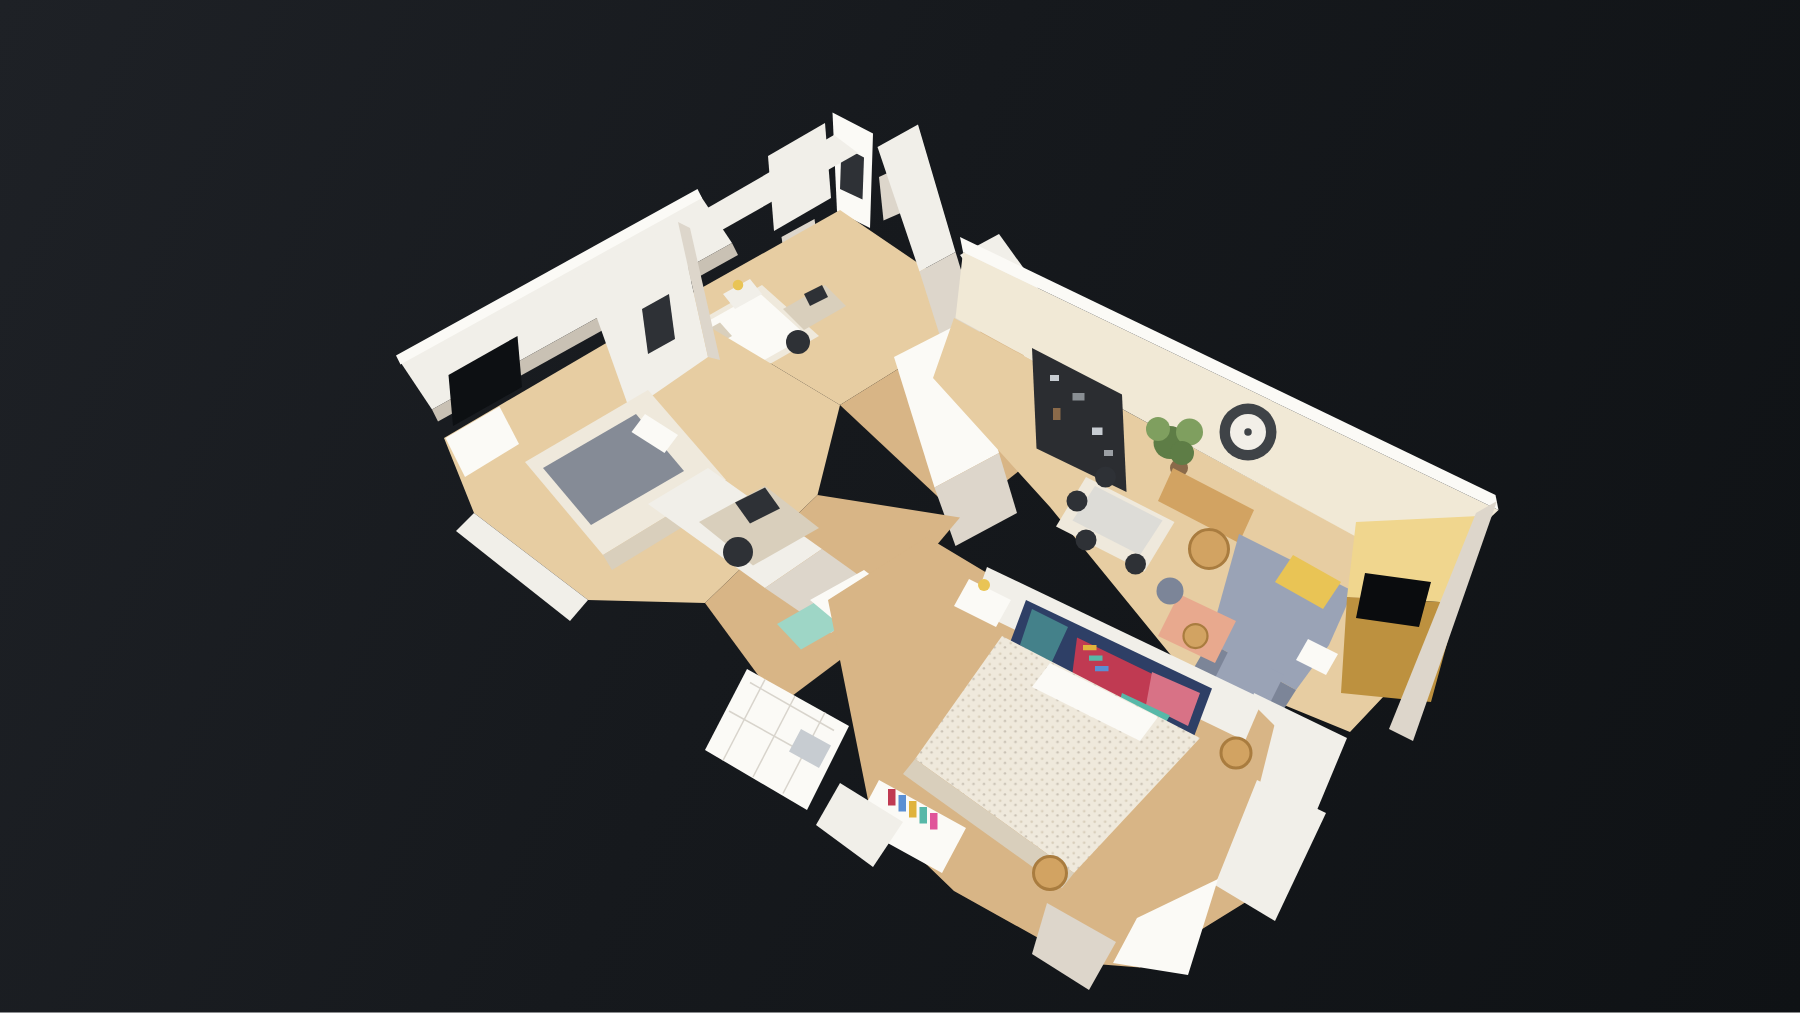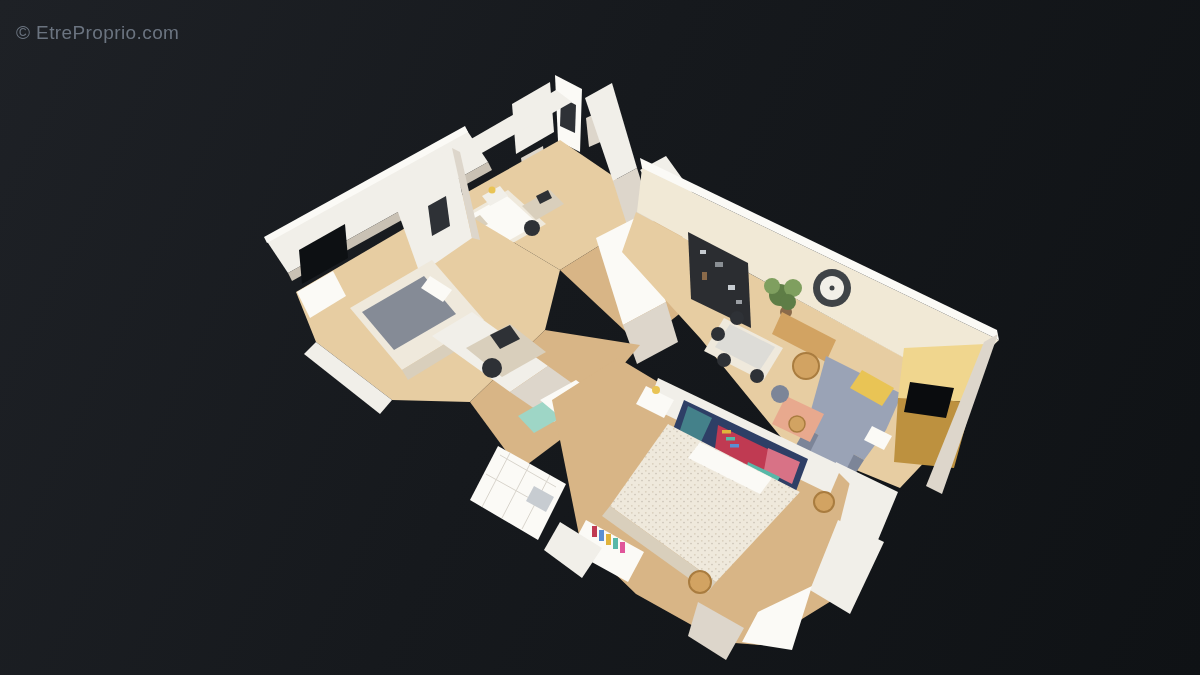--- a/index.html
+++ b/index.html
@@ -182,14 +182,13 @@
       <circle cx="700" cy="582" r="11" style="fill:var(--c-stool-wood);stroke:var(--c-stool-rim);stroke-width:2"></circle>
       <circle cx="824" cy="502" r="10" style="fill:var(--c-stool-wood);stroke:var(--c-stool-rim);stroke-width:2"></circle>
       <polygon points="838,520 884,542 850,614 810,590" style="fill:var(--c-wall-white)"></polygon>
       <polygon points="758,612 812,586 792,650 742,642" style="fill:var(--c-wall-bright)"></polygon>
       <polygon points="698,602 744,628 726,660 688,636" style="fill:var(--c-wall-shade)"></polygon>
       <polygon points="560,522 602,548 582,578 544,550" style="fill:var(--c-wall-white)"></polygon>
       <polygon points="852,474 888,492 876,540 840,522" style="fill:var(--c-wall-white)"></polygon>
     </g>
   </svg>
 
-  <div class="watermark">© EtreProprio.com</div>
 </div>
 
 </body></html>

